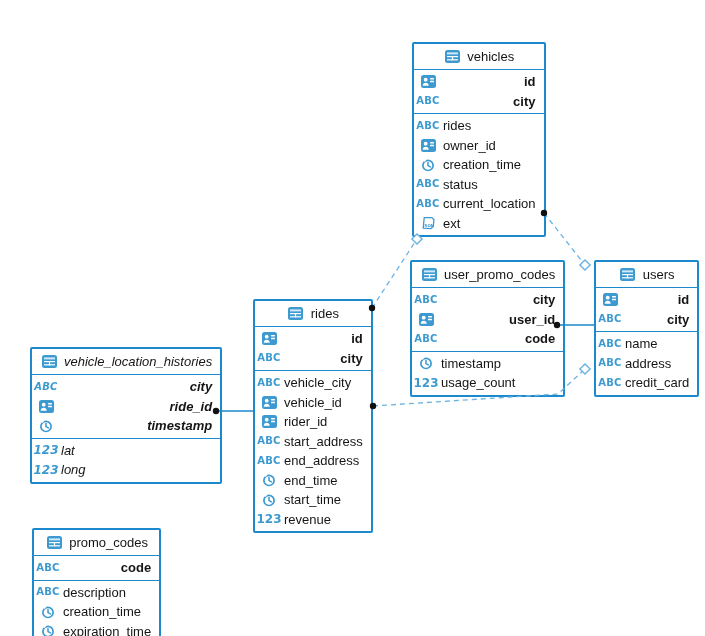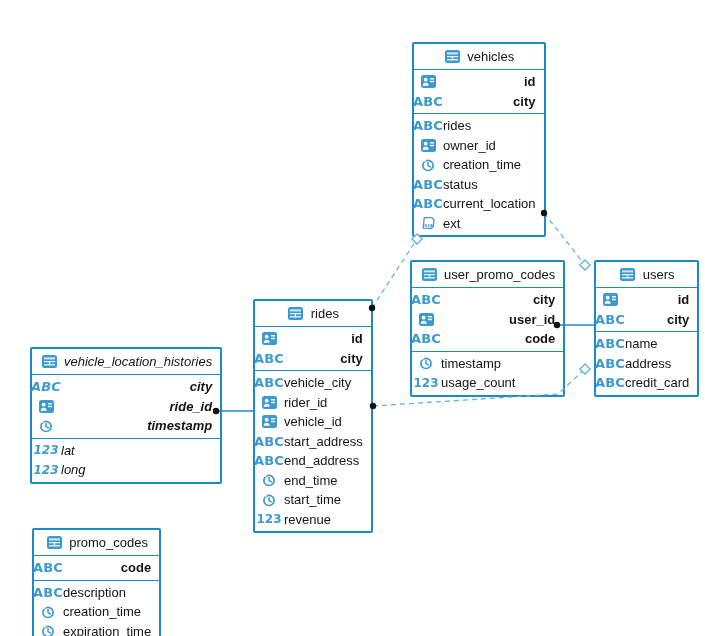--- a/index.html
+++ b/index.html
@@ -27,21 +27,21 @@
   .section.keys{border-bottom:1.5px solid var(--blue);}
   .col-row{
     display:flex;align-items:center;gap:6px;height:19.5px;
     padding:0 8px 0 5px;font-size:13px;white-space:nowrap;
   }
   .col-row.key{font-weight:bold;justify-content:space-between;}
   .icon-cell{
     width:18px;flex:none;display:flex;align-items:center;justify-content:center;
   }
   .type-txt{
-    font-size:13px;font-weight:800;color:var(--icon-blue);
+    font-size:10px;font-weight:800;color:var(--icon-blue);
     font-family:"DejaVu Sans",sans-serif;letter-spacing:0.2px;line-height:1;
   }
   .type-txt.num{font-size:12px;letter-spacing:0;}
   #wires{position:absolute;left:0;top:0;z-index:3;pointer-events:none;}
 </style>
 </head>
 <body>
 
 <div id="canvas">
     <div class="table-card" style="left: 412px; top: 30px; min-width: 129px;">
@@ -284,33 +284,33 @@
         <div class="col-row">
           <span class="icon-cell">
             <svg width="15" height="13" viewBox="0 0 15 13">
               <rect width="15" height="13" rx="2.5" fill="#3d9ad1"></rect>
               <circle cx="4.7" cy="4.7" r="1.9" fill="#fff"></circle>
               <path d="M1.7 10.8c0-1.8 1.3-3 3-3s3 1.2 3 3z" fill="#fff"></path>
               <rect x="9" y="3" width="4" height="1.5" rx="0.4" fill="#fff"></rect>
               <rect x="9" y="5.8" width="4" height="1.5" rx="0.4" fill="#fff"></rect>
             </svg>
           </span>
+          <span>vehicle_id</span>
+        </div>
+        <div class="col-row">
+          <span class="icon-cell">
+            <svg width="15" height="13" viewBox="0 0 15 13">
+              <rect width="15" height="13" rx="2.5" fill="#3d9ad1"></rect>
+              <circle cx="4.7" cy="4.7" r="1.9" fill="#fff"></circle>
+              <path d="M1.7 10.8c0-1.8 1.3-3 3-3s3 1.2 3 3z" fill="#fff"></path>
+              <rect x="9" y="3" width="4" height="1.5" rx="0.4" fill="#fff"></rect>
+              <rect x="9" y="5.8" width="4" height="1.5" rx="0.4" fill="#fff"></rect>
+            </svg>
+          </span>
           <span>rider_id</span>
-        </div>
-        <div class="col-row">
-          <span class="icon-cell">
-            <svg width="15" height="13" viewBox="0 0 15 13">
-              <rect width="15" height="13" rx="2.5" fill="#3d9ad1"></rect>
-              <circle cx="4.7" cy="4.7" r="1.9" fill="#fff"></circle>
-              <path d="M1.7 10.8c0-1.8 1.3-3 3-3s3 1.2 3 3z" fill="#fff"></path>
-              <rect x="9" y="3" width="4" height="1.5" rx="0.4" fill="#fff"></rect>
-              <rect x="9" y="5.8" width="4" height="1.5" rx="0.4" fill="#fff"></rect>
-            </svg>
-          </span>
-          <span>vehicle_id</span>
         </div>
         <div class="col-row">
           <span class="icon-cell">
             <span class="type-txt">ABC</span>
           </span>
           <span>start_address</span>
         </div>
         <div class="col-row">
           <span class="icon-cell">
             <span class="type-txt">ABC</span>

